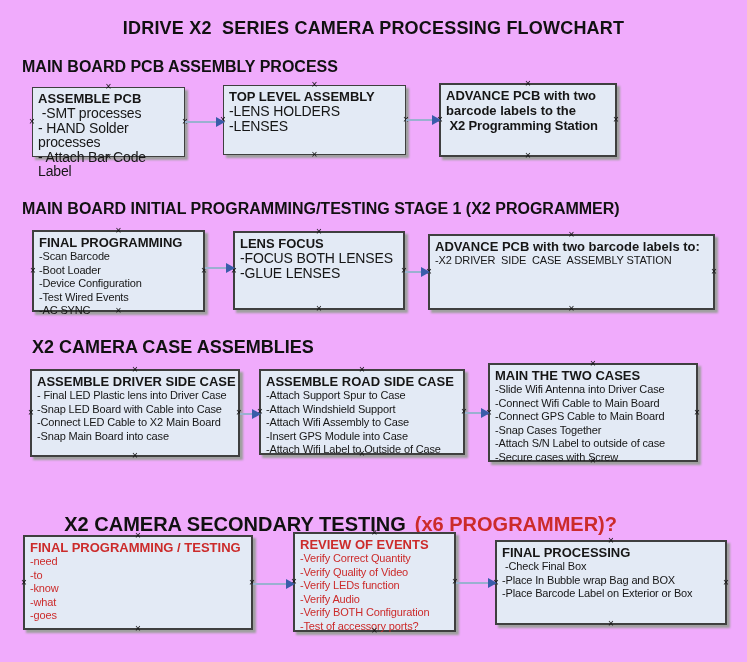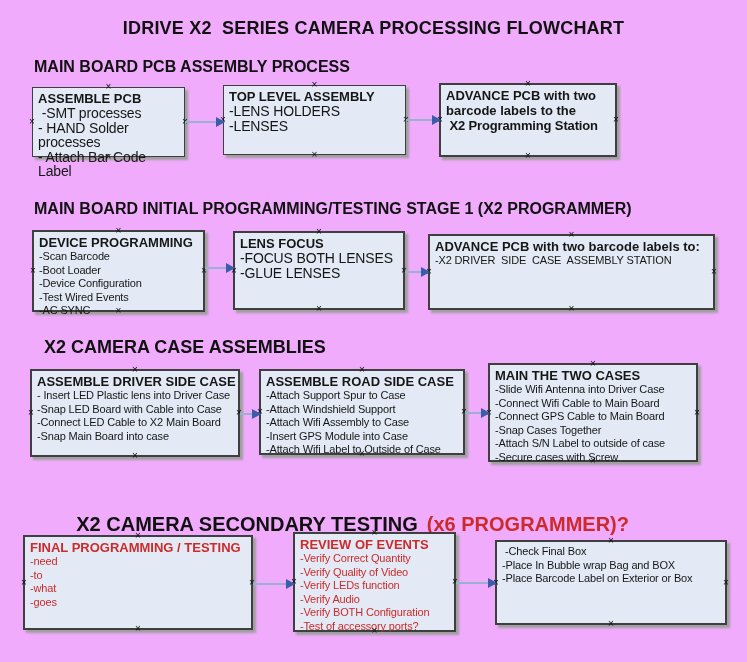--- a/index.html
+++ b/index.html
@@ -3,21 +3,21 @@
 <meta charset="utf-8">
 <style>
   * { box-sizing: border-box; }
   html, body { margin: 0; padding: 0; background: #fff; }
   body { width: 747px; height: 662px; font-family: "Liberation Sans", "DejaVu Sans", sans-serif; }
   #canvas { position: relative; width: 747px; height: 662px; background: #f0abfc; overflow: hidden; }
 
   #title { position: absolute; left: 0; top: 18px; width: 747px; text-align: center;
            font-size: 18px; font-weight: bold; color: #111; white-space: pre; letter-spacing: .2px; }
 
-  .sec-heading { position: absolute; font-weight: bold; color: #111; white-space: pre; margin-left: 12px; }
+  .sec-heading { position: absolute; font-weight: bold; color: #111; white-space: pre; }
   .sec-heading .red-part { color: var(--red, #cc2b2b); padding-left: 9px; }
 
   .fbox { position: absolute; background: var(--box-fill, #e3eaf5);
           border: 2px solid var(--box-border, #3f3f3f);
           box-shadow: 3px 3px 2px var(--shadow, #9f9f9f);
           padding: 3px 2px 2px 5px; color: var(--text, #161616); overflow: visible; }
   .fbox.thin { border-width: 1px; }
   .fbox-title { font-size: 13px; font-weight: bold; line-height: 15px; white-space: pre-wrap; }
   .fbox-line  { font-size: 11px; line-height: 13.5px; white-space: pre-wrap; letter-spacing: -0.15px; }
   .items-lg .fbox-line { font-size: 14px; line-height: 14.5px; }
@@ -72,21 +72,21 @@
     <div class="fbox-line bold"> X2 Programming Station</div>
   <span class="xmark n">×</span>
       <span class="xmark s">×</span>
       <span class="xmark e">×</span>
       <span class="xmark w">×</span>
     </div>
 
   <div class="sec-heading" style="left:22px;top:200px;font-size:16px">MAIN BOARD INITIAL PROGRAMMING/TESTING STAGE 1 (X2 PROGRAMMER)</div>
 
   <div class="fbox" style="left:32px;top:230px;width:173px;height:82px">
-    <div class="fbox-title">DEVICE PROGRAMMING</div>
+    <div class="fbox-title">FINAL PROGRAMMING</div>
     <div class="fbox-line">-Scan Barcode</div>
     <div class="fbox-line">-Boot Loader</div>
     <div class="fbox-line">-Device Configuration</div>
     <div class="fbox-line">-Test Wired Events</div>
     <div class="fbox-line">-AC SYNC</div>
   <span class="xmark n">×</span>
       <span class="xmark s">×</span>
       <span class="xmark e">×</span>
       <span class="xmark w">×</span>
     </div>
@@ -107,21 +107,21 @@
   <span class="xmark n">×</span>
       <span class="xmark s">×</span>
       <span class="xmark e">×</span>
       <span class="xmark w">×</span>
     </div>
 
   <div class="sec-heading" style="left:32px;top:337px;font-size:18px">X2 CAMERA CASE ASSEMBLIES</div>
 
   <div class="fbox" style="left:30px;top:369px;width:210px;height:88px">
     <div class="fbox-title">ASSEMBLE DRIVER SIDE CASE</div>
-    <div class="fbox-line">- Insert LED Plastic lens into Driver Case</div>
+    <div class="fbox-line">- Final LED Plastic lens into Driver Case</div>
     <div class="fbox-line">-Snap LED Board with Cable into Case</div>
     <div class="fbox-line">-Connect LED Cable to X2 Main Board</div>
     <div class="fbox-line">-Snap Main Board into case</div>
   <span class="xmark n">×</span>
       <span class="xmark s">×</span>
       <span class="xmark e">×</span>
       <span class="xmark w">×</span>
     </div>
 
   <div class="fbox" style="left:259px;top:369px;width:206px;height:86px">
@@ -152,20 +152,21 @@
     </div>
 
   <div class="sec-heading" style="left:42px;top:490px;font-size:20px">
     <span>X2 CAMERA SECONDARY TESTING</span><span class="red-part">(x6 PROGRAMMER)?</span>
   </div>
 
   <div class="fbox red" style="left:23px;top:535px;width:230px;height:95px">
     <div class="fbox-title">FINAL PROGRAMMING / TESTING</div>
     <div class="fbox-line">-need</div>
     <div class="fbox-line">-to</div>
+    <div class="fbox-line">-know</div>
     <div class="fbox-line">-what</div>
     <div class="fbox-line">-goes</div>
   <span class="xmark n">×</span>
       <span class="xmark s">×</span>
       <span class="xmark e">×</span>
       <span class="xmark w">×</span>
     </div>
 
   <div class="fbox red" style="left:293px;top:532px;width:163px;height:100px">
     <div class="fbox-title">REVIEW OF EVENTS</div>
@@ -175,20 +176,21 @@
     <div class="fbox-line">-Verify Audio</div>
     <div class="fbox-line">-Verify BOTH Configuration</div>
     <div class="fbox-line">-Test of accessory ports?</div>
   <span class="xmark n">×</span>
       <span class="xmark s">×</span>
       <span class="xmark e">×</span>
       <span class="xmark w">×</span>
     </div>
 
   <div class="fbox" style="left:495px;top:540px;width:232px;height:85px">
+    <div class="fbox-title">FINAL PROCESSING</div>
     <div class="fbox-line"> -Check Final Box</div>
     <div class="fbox-line">-Place In Bubble wrap Bag and BOX</div>
     <div class="fbox-line">-Place Barcode Label on Exterior or Box</div>
   <span class="xmark n">×</span>
       <span class="xmark s">×</span>
       <span class="xmark e">×</span>
       <span class="xmark w">×</span>
     </div>
 
   <div class="connector" style="left:185px;top:117px;width:38px">

